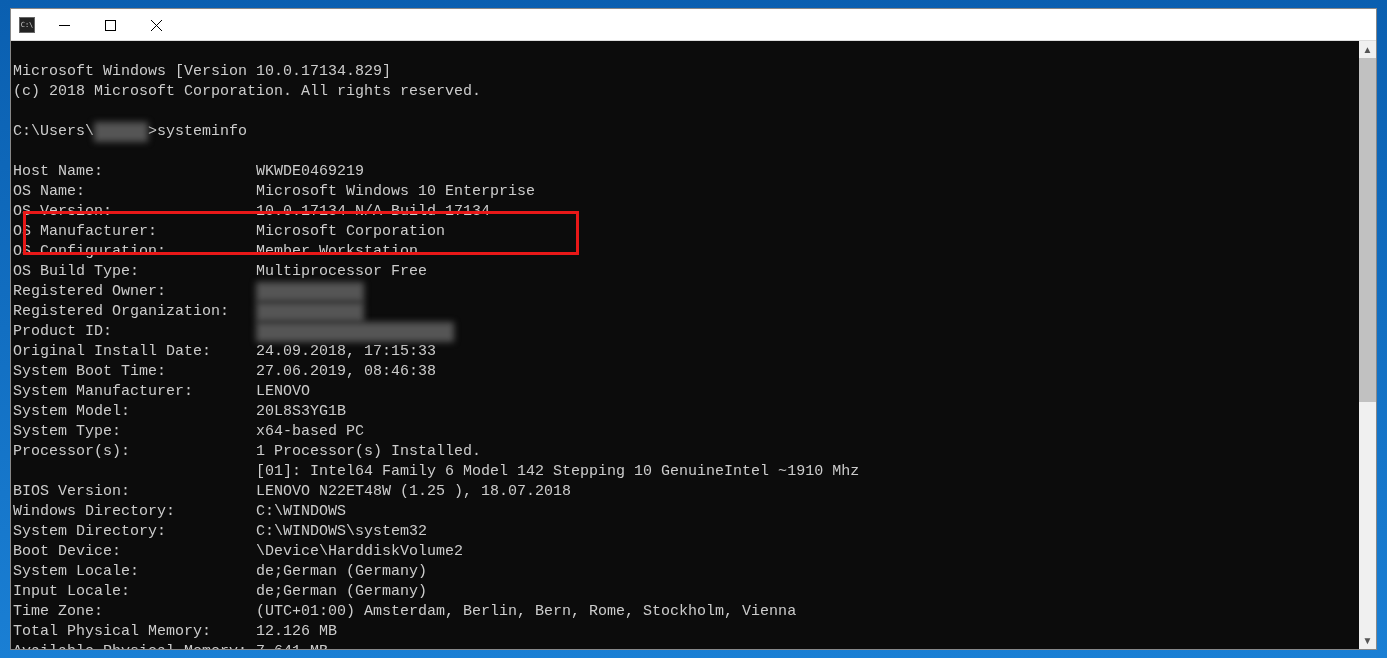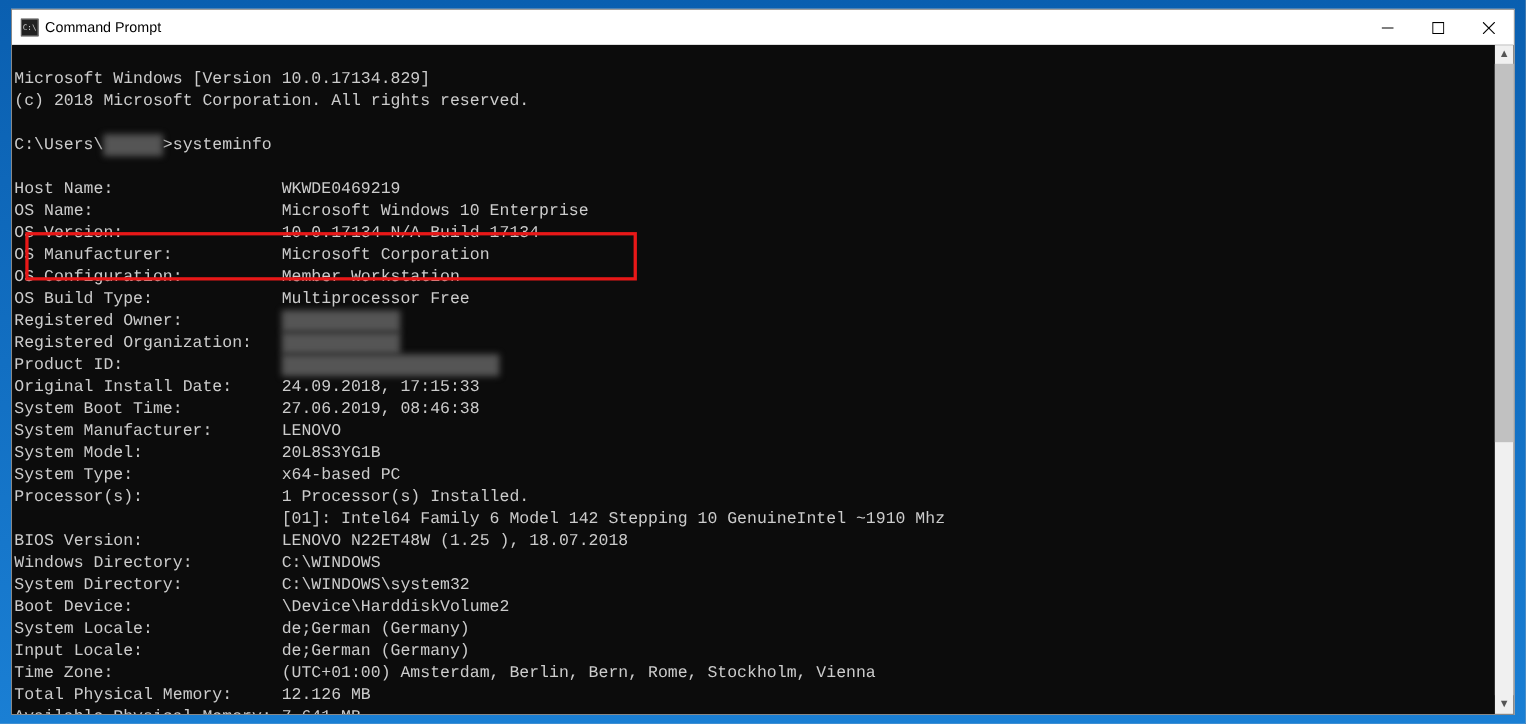--- a/index.html
+++ b/index.html
@@ -124,21 +124,20 @@
     color: transparent;
     user-select: none;
   }
 </style>
 </head>
 <body>
 
 <div class="window">
   <div class="titlebar">
     <span class="titlebar-icon">C:\</span>
-    <span class="titlebar-title">Command Prompt</span>
     <div class="titlebar-controls">
       <div class="titlebar-btn">
         <svg viewBox="0 0 11 11">
             <line x1="0" y1="5.5" x2="11" y2="5.5" stroke="#000" stroke-width="1"></line>
           </svg>
       </div>
       <div class="titlebar-btn">
         <svg viewBox="0 0 11 11">
             <rect x="0.5" y="0.5" width="10" height="10" fill="none" stroke="#000" stroke-width="1"></rect>
           </svg>

